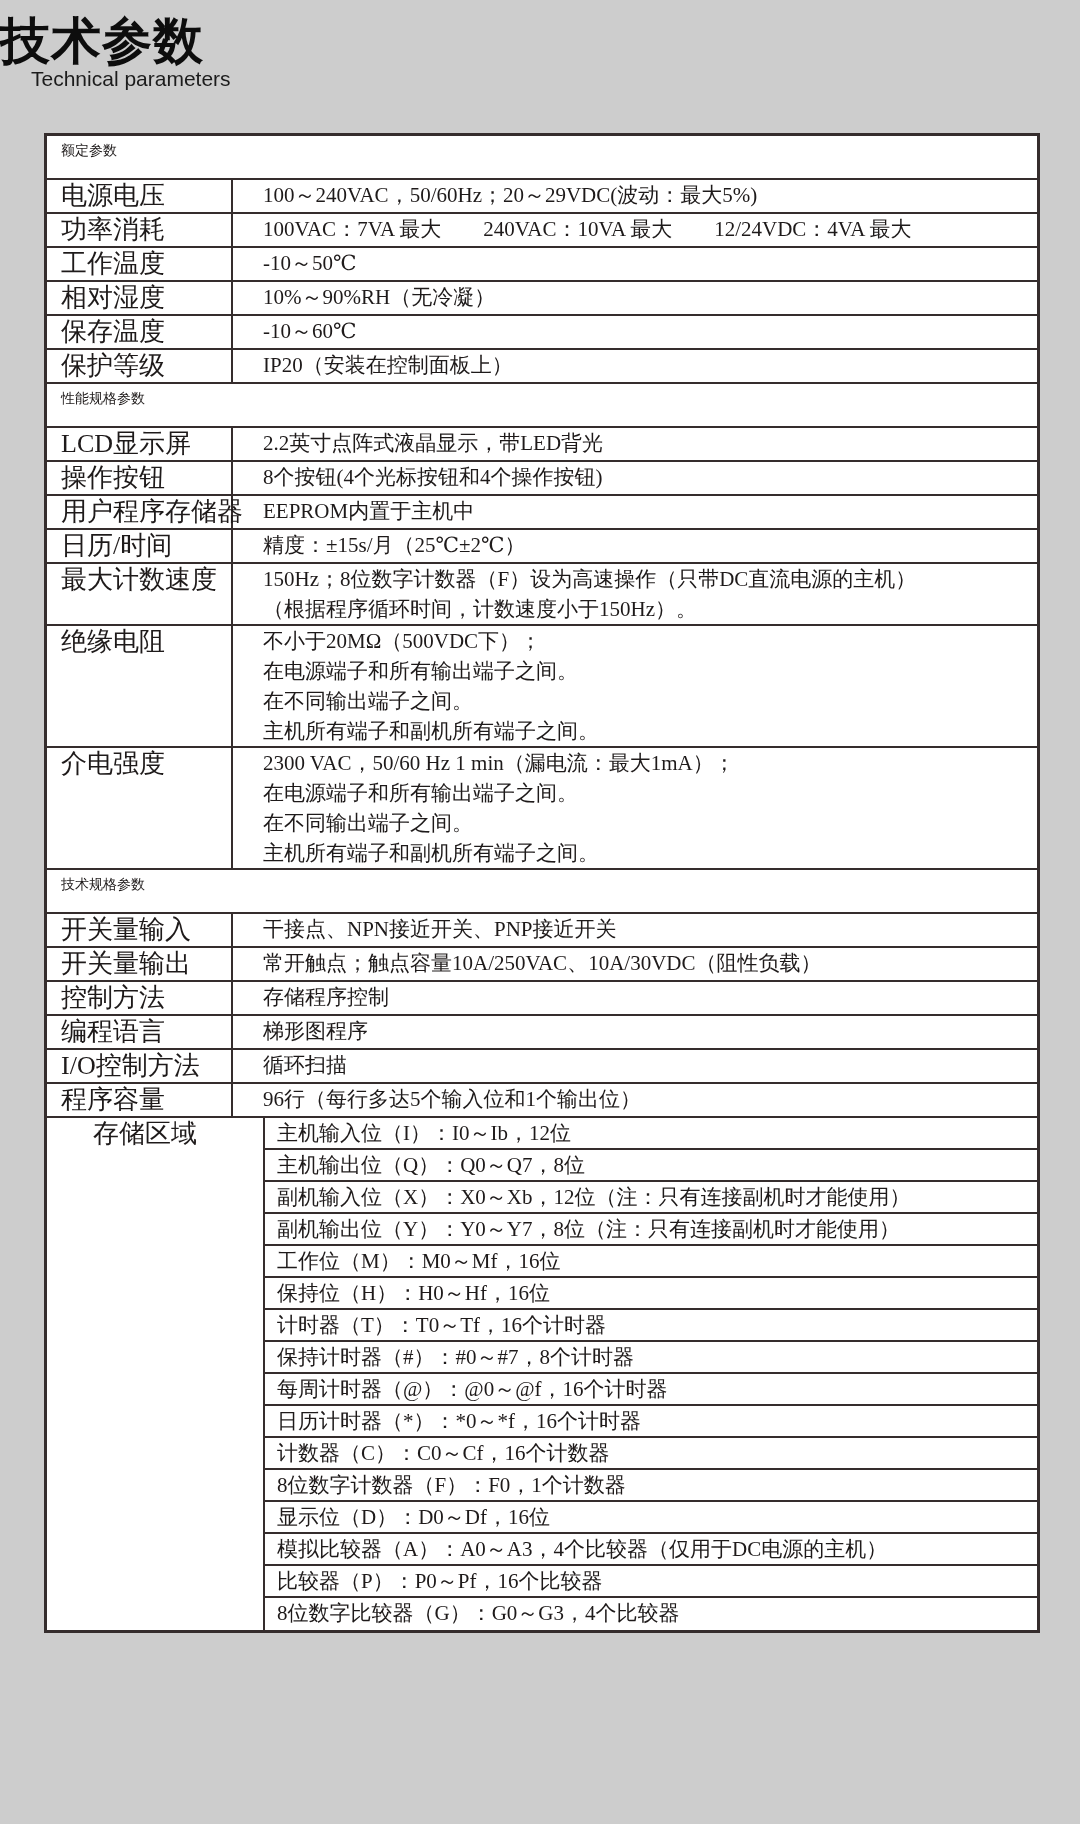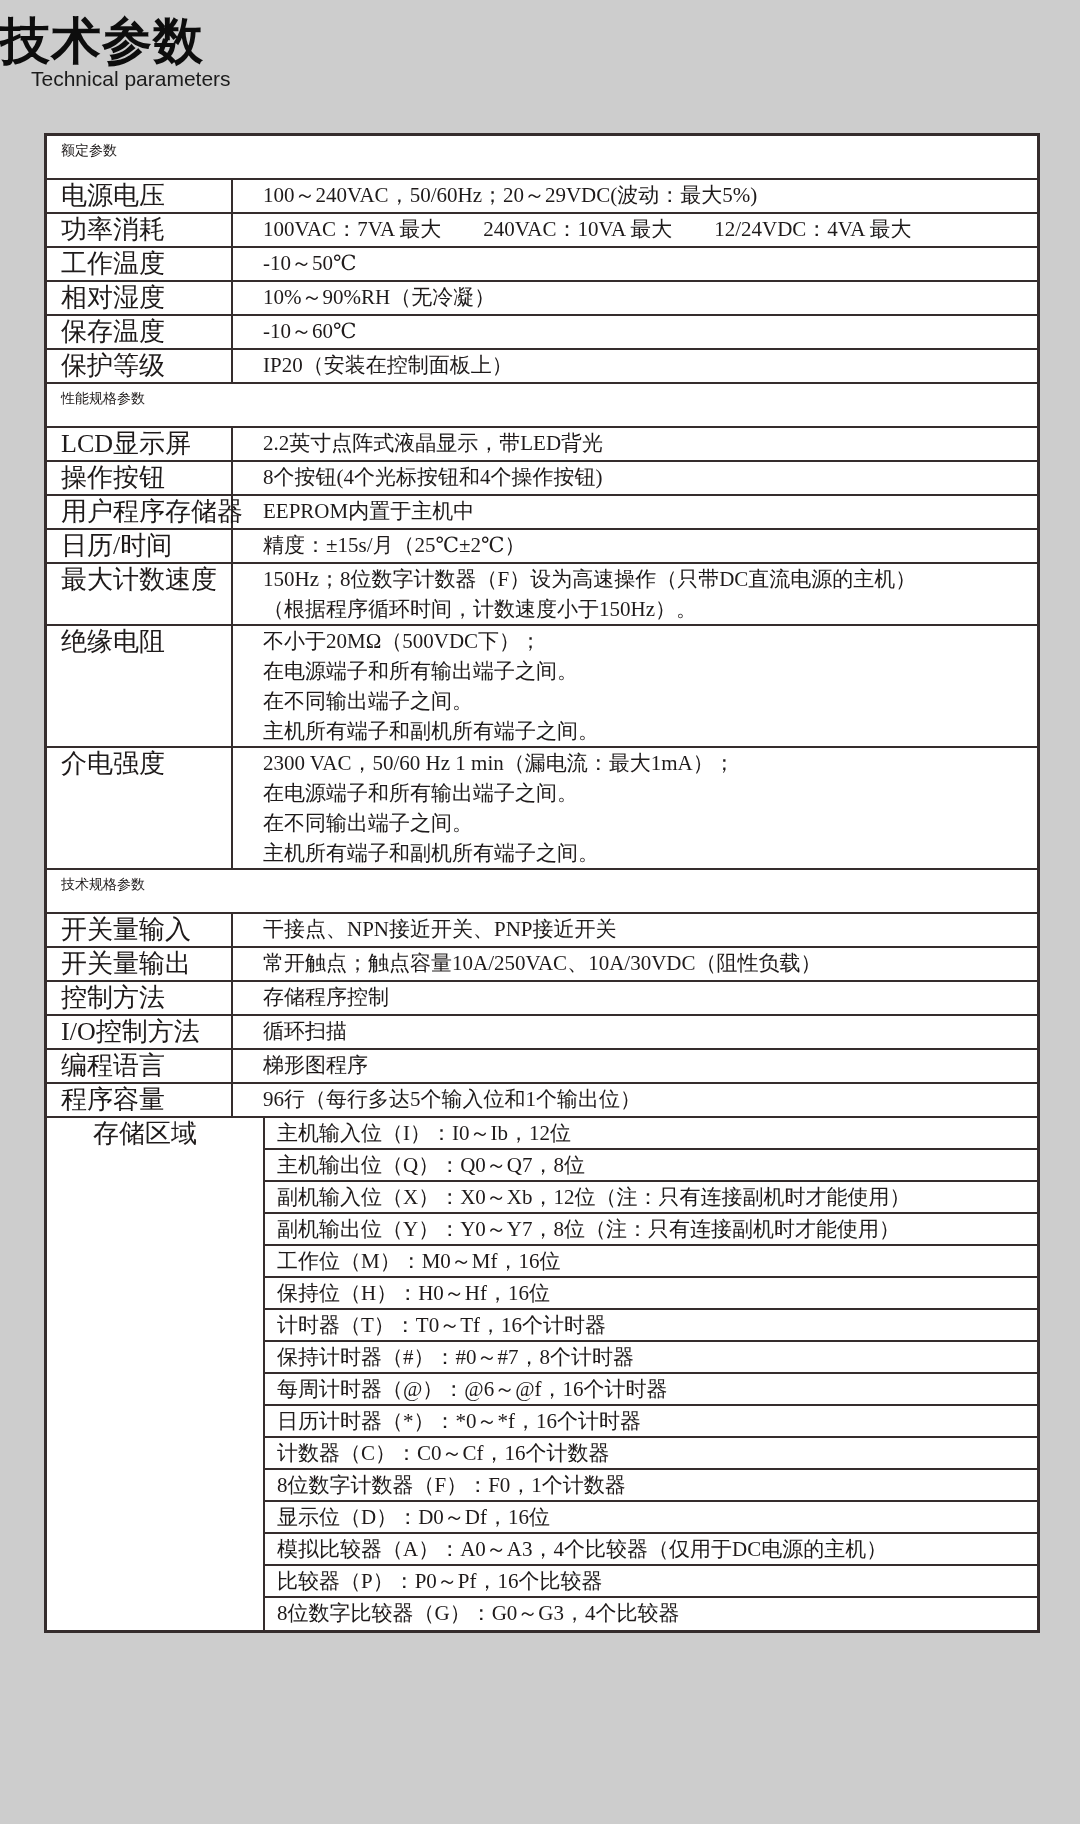--- a/index.html
+++ b/index.html
@@ -174,49 +174,49 @@
           <div class="line">常开触点；触点容量10A/250VAC、10A/30VDC（阻性负载）</div>
         </div>
       </div>
       <div class="row">
         <div class="label-cell">控制方法</div>
         <div class="value-cell">
           <div class="line">存储程序控制</div>
         </div>
       </div>
       <div class="row">
+        <div class="label-cell">编程语言</div>
+        <div class="value-cell">
+          <div class="line">梯形图程序</div>
+        </div>
+      </div>
+      <div class="row">
         <div class="label-cell">I/O控制方法</div>
         <div class="value-cell">
           <div class="line">循环扫描</div>
-        </div>
-      </div>
-      <div class="row">
-        <div class="label-cell">编程语言</div>
-        <div class="value-cell">
-          <div class="line">梯形图程序</div>
         </div>
       </div>
       <div class="row">
         <div class="label-cell">程序容量</div>
         <div class="value-cell">
           <div class="line">96行（每行多达5个输入位和1个输出位）</div>
         </div>
       </div>
       <div class="row">
         <div class="label-cell">存储区域</div>
         <div class="value-cell">
           <div class="subrow">主机输入位（I）：I0～Ib，12位</div>
           <div class="subrow">主机输出位（Q）：Q0～Q7，8位</div>
           <div class="subrow">副机输入位（X）：X0～Xb，12位（注：只有连接副机时才能使用）</div>
           <div class="subrow">副机输出位（Y）：Y0～Y7，8位（注：只有连接副机时才能使用）</div>
           <div class="subrow">工作位（M）：M0～Mf，16位</div>
           <div class="subrow">保持位（H）：H0～Hf，16位</div>
           <div class="subrow">计时器（T）：T0～Tf，16个计时器</div>
           <div class="subrow">保持计时器（#）：#0～#7，8个计时器</div>
-          <div class="subrow">每周计时器（@）：@6～@f，16个计时器</div>
+          <div class="subrow">每周计时器（@）：@0～@f，16个计时器</div>
           <div class="subrow">日历计时器（*）：*0～*f，16个计时器</div>
           <div class="subrow">计数器（C）：C0～Cf，16个计数器</div>
           <div class="subrow">8位数字计数器（F）：F0，1个计数器</div>
           <div class="subrow">显示位（D）：D0～Df，16位</div>
           <div class="subrow">模拟比较器（A）：A0～A3，4个比较器（仅用于DC电源的主机）</div>
           <div class="subrow">比较器（P）：P0～Pf，16个比较器</div>
           <div class="subrow">8位数字比较器（G）：G0～G3，4个比较器</div>
         </div>
       </div>
     </div>

